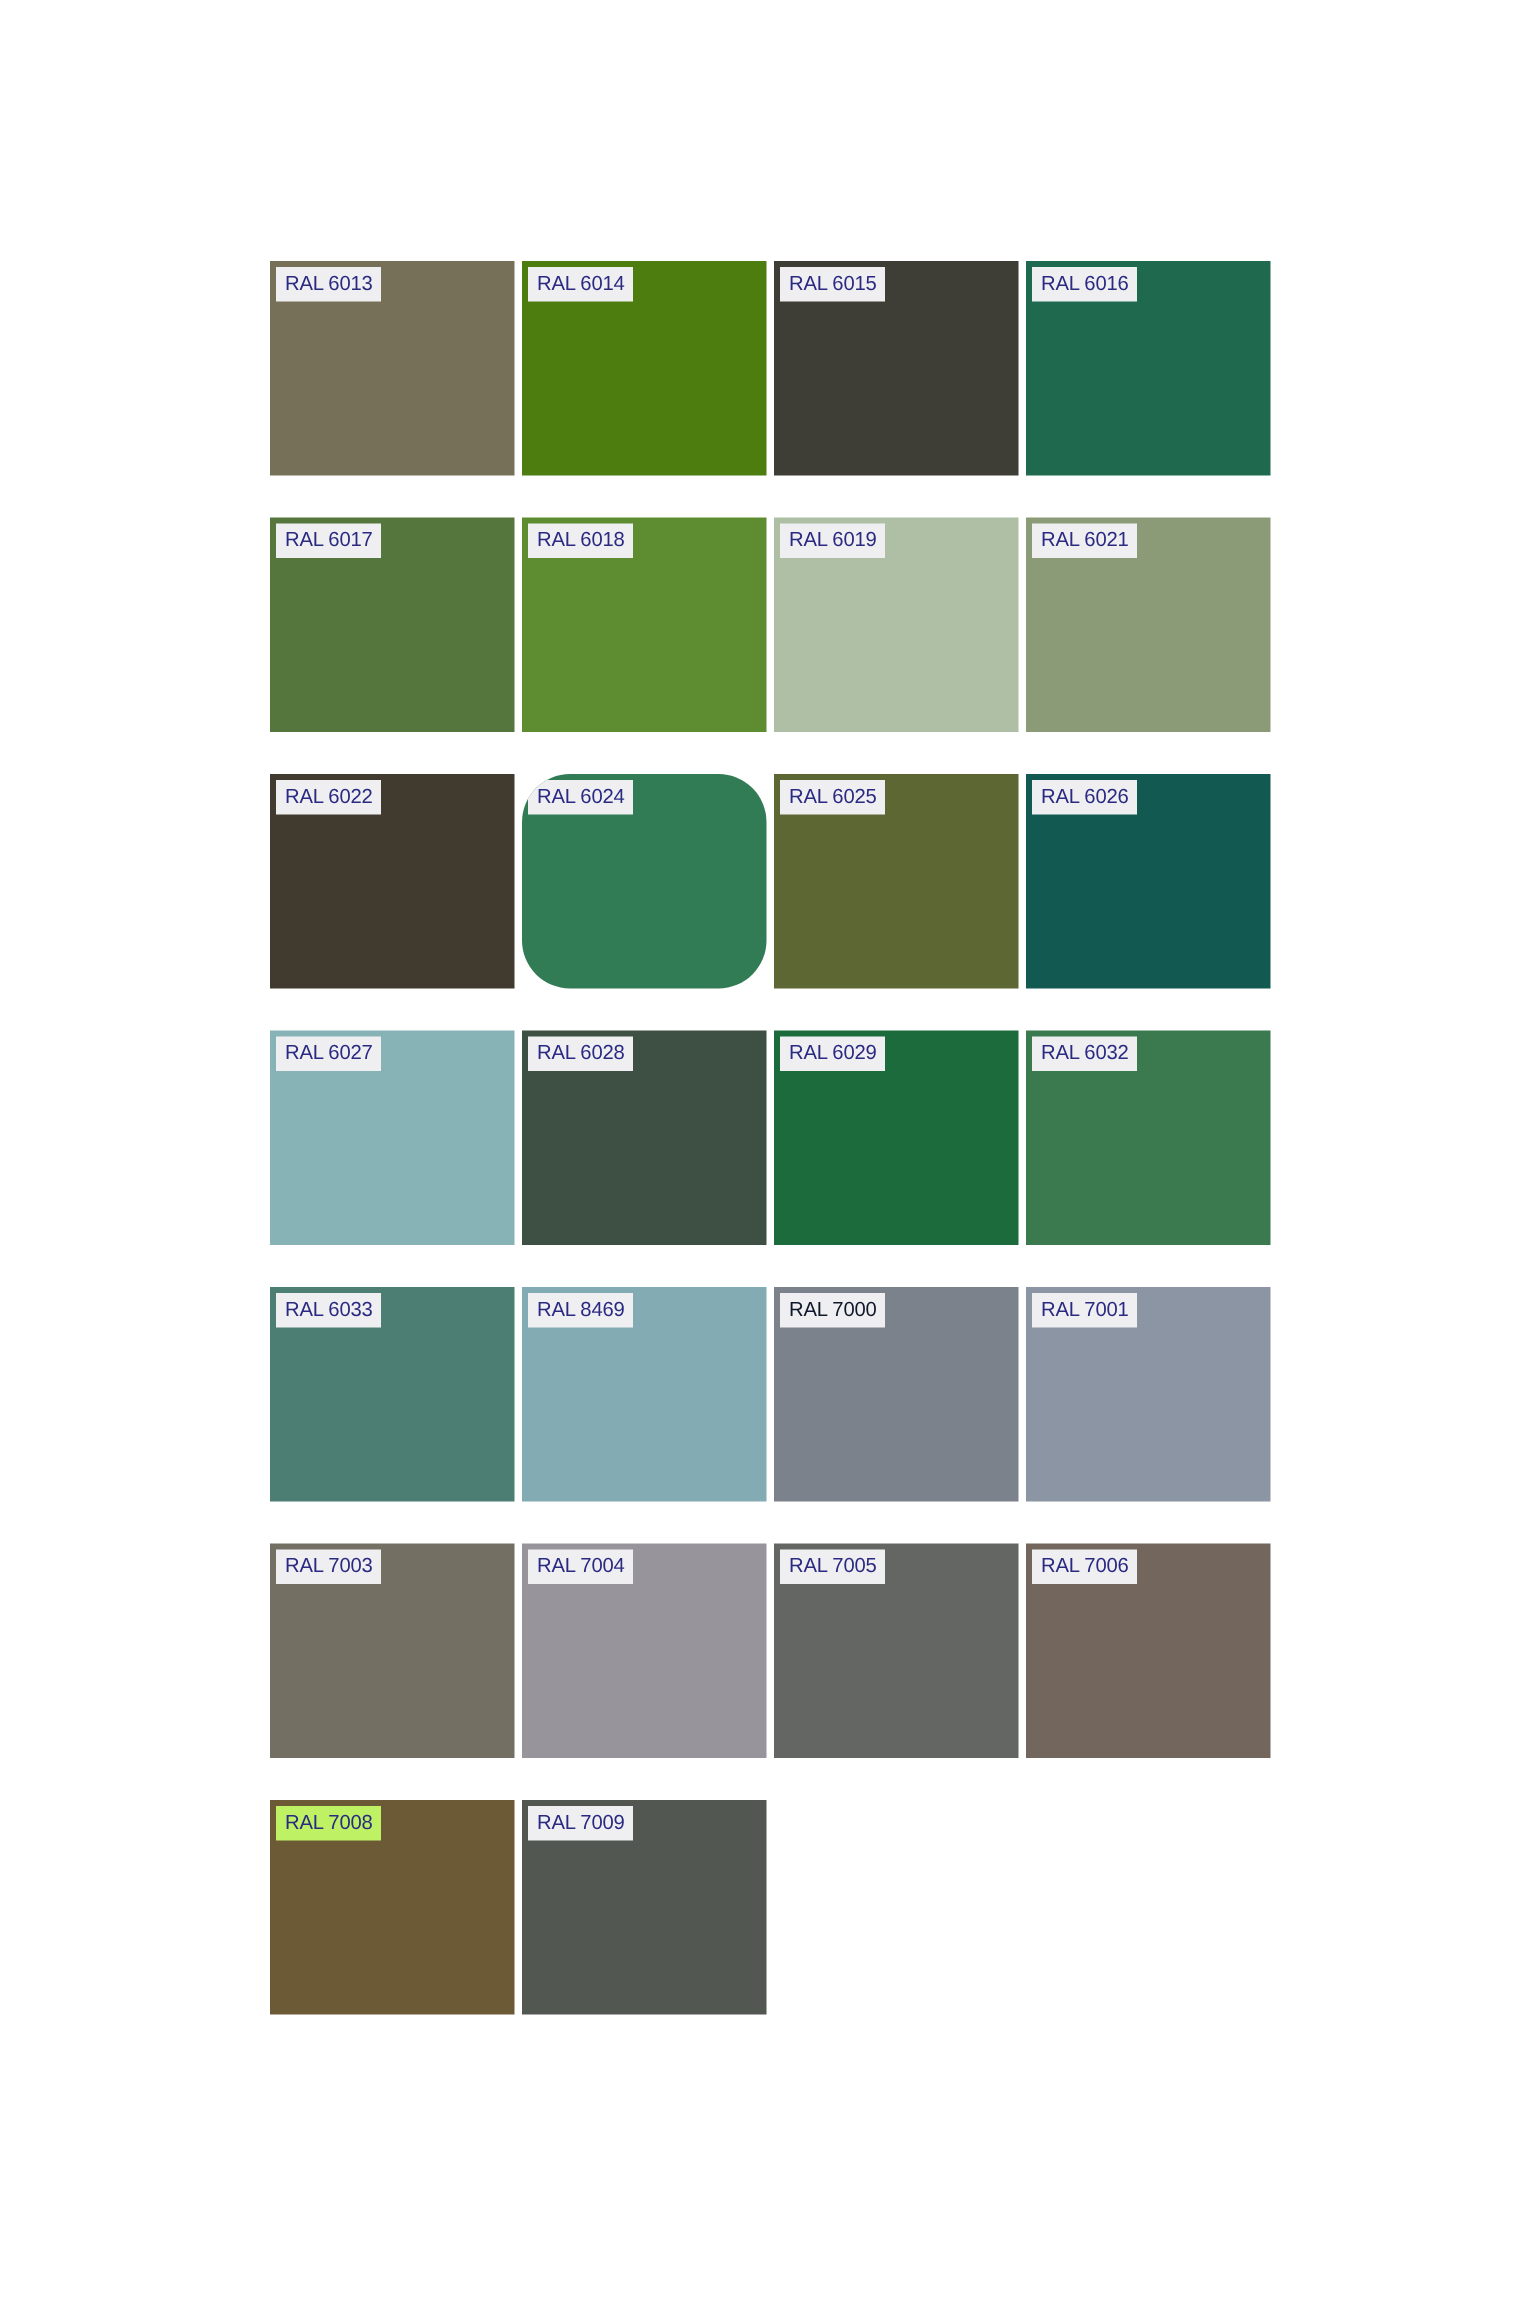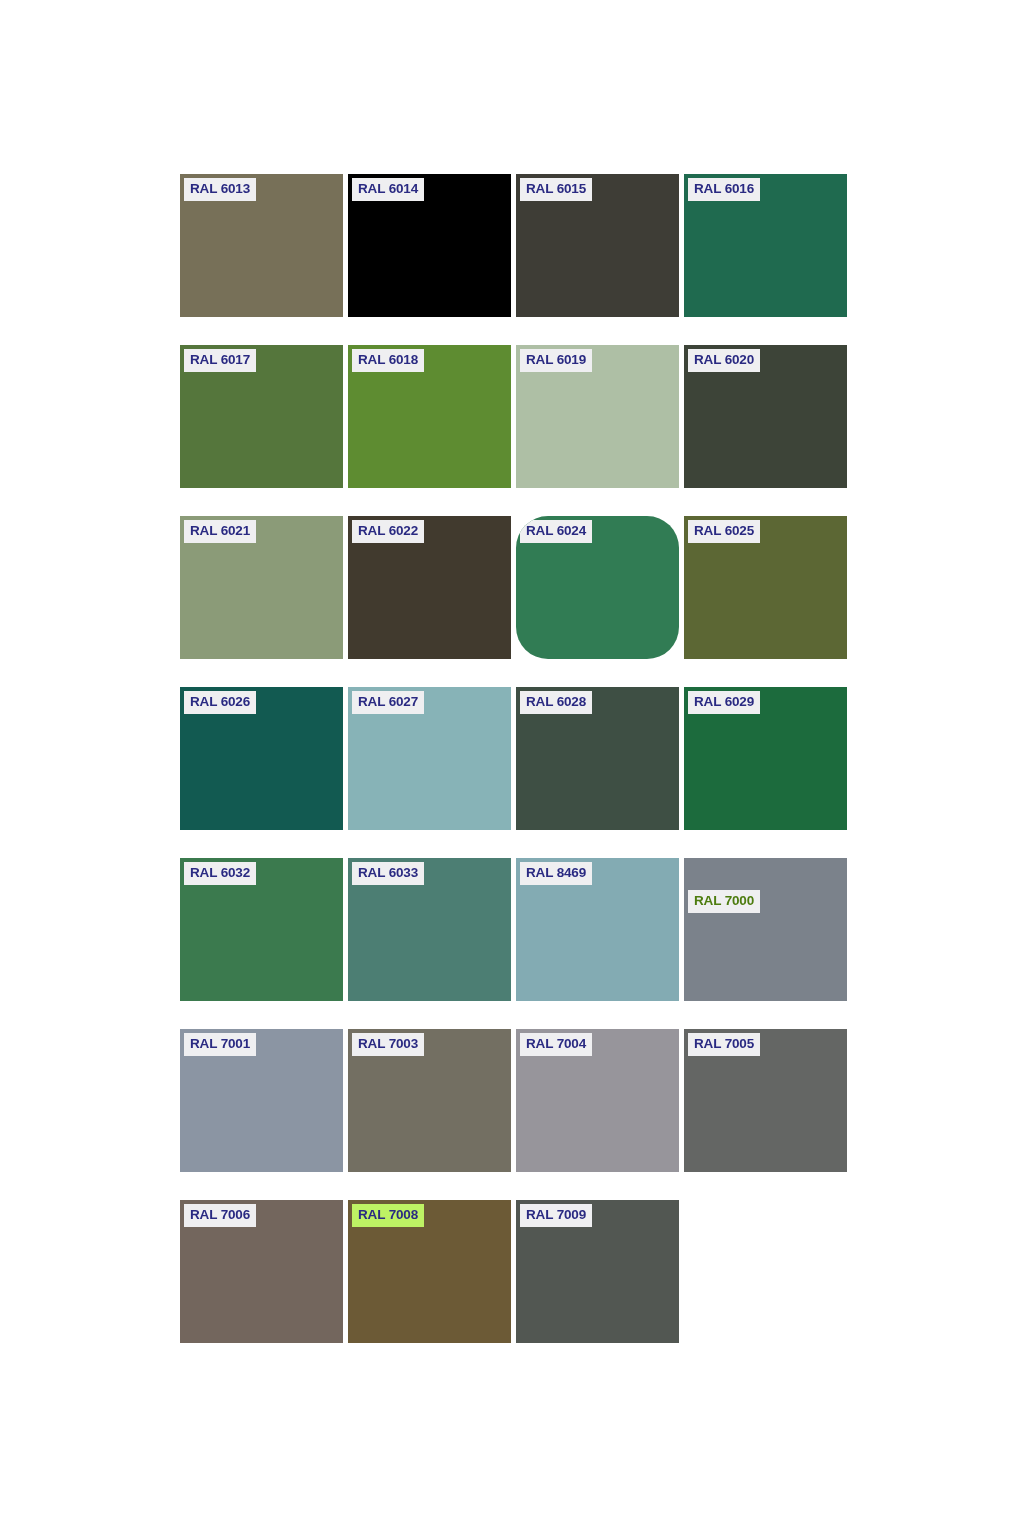--- a/index.html
+++ b/index.html
@@ -34,21 +34,20 @@
     grid-auto-rows: 157px;
     column-gap: 5px;
     row-gap: 14px;
   }
 
   .swatch {
     position: relative;
     width: 163px;
     height: 143px;
     overflow: hidden;
-    font-weight: bold;
   }
 
   .swatch-label {
     position: absolute;
     left: 4px;
     top: 4px;
     background: #efeff1;
     color: #2a2a82;
     font-family: "Liberation Sans", sans-serif;
     font-size: 13.5px;
@@ -59,40 +58,37 @@
   }
 </style>
 </head>
 <body>
 
 <div id="page" style="background: rgb(255, 255, 255);">
   <div id="swatch-grid">
       <div class="swatch" style="background-color: rgb(119, 112, 88);">
         <span class="swatch-label" style="color: rgb(42, 42, 130); background-color: rgb(239, 239, 241);">RAL 6013</span>
       </div>
-      <div class="swatch" style="background-color: #000000;">
+      <div class="swatch" style="background-color: #4d7c0f;">
         <span class="swatch-label" style="color: rgb(42, 42, 130); background-color: rgb(239, 239, 241);">RAL 6014</span>
       </div>
       <div class="swatch" style="background-color: rgb(62, 61, 54);">
         <span class="swatch-label" style="color: rgb(42, 42, 130); background-color: rgb(239, 239, 241);">RAL 6015</span>
       </div>
       <div class="swatch" style="background-color: rgb(31, 106, 79);">
         <span class="swatch-label" style="color: rgb(42, 42, 130); background-color: rgb(239, 239, 241);">RAL 6016</span>
       </div>
       <div class="swatch" style="background-color: rgb(85, 118, 60);">
         <span class="swatch-label" style="color: rgb(42, 42, 130); background-color: rgb(239, 239, 241);">RAL 6017</span>
       </div>
       <div class="swatch" style="background-color: rgb(94, 140, 49);">
         <span class="swatch-label" style="color: rgb(42, 42, 130); background-color: rgb(239, 239, 241);">RAL 6018</span>
       </div>
       <div class="swatch" style="background-color: rgb(174, 191, 165);">
         <span class="swatch-label" style="color: rgb(42, 42, 130); background-color: rgb(239, 239, 241);">RAL 6019</span>
-      </div>
-      <div class="swatch" style="background-color: rgb(61, 68, 56);">
-        <span class="swatch-label" style="color: rgb(42, 42, 130); background-color: rgb(239, 239, 241);">RAL 6020</span>
       </div>
       <div class="swatch" style="background-color: rgb(139, 155, 120);">
         <span class="swatch-label" style="color: rgb(42, 42, 130); background-color: rgb(239, 239, 241);">RAL 6021</span>
       </div>
       <div class="swatch" style="background-color: rgb(65, 58, 46);">
         <span class="swatch-label" style="color: rgb(42, 42, 130); background-color: rgb(239, 239, 241);">RAL 6022</span>
       </div>
       <div class="swatch" style="background-color: rgb(49, 124, 84); border-radius: 32px;">
         <span class="swatch-label" style="color: rgb(42, 42, 130); background-color: rgb(239, 239, 241);">RAL 6024</span>
       </div>
@@ -114,21 +110,21 @@
       <div class="swatch" style="background-color: rgb(59, 122, 78);">
         <span class="swatch-label" style="color: rgb(42, 42, 130); background-color: rgb(239, 239, 241);">RAL 6032</span>
       </div>
       <div class="swatch" style="background-color: rgb(76, 126, 115);">
         <span class="swatch-label" style="color: rgb(42, 42, 130); background-color: rgb(239, 239, 241);">RAL 6033</span>
       </div>
       <div class="swatch" style="background-color: rgb(131, 171, 179);">
         <span class="swatch-label" style="color: rgb(42, 42, 130); background-color: rgb(239, 239, 241);">RAL 8469</span>
       </div>
       <div class="swatch" style="background-color: rgb(123, 130, 139);">
-        <span class="swatch-label" style="color: #4d7c0f; background-color: rgb(239, 239, 241); margin-top: 28px;">RAL 7000</span>
+        <span class="swatch-label" style="color: #0f172a; background-color: rgb(239, 239, 241);">RAL 7000</span>
       </div>
       <div class="swatch" style="background-color: rgb(139, 149, 163);">
         <span class="swatch-label" style="color: rgb(42, 42, 130); background-color: rgb(239, 239, 241);">RAL 7001</span>
       </div>
       <div class="swatch" style="background-color: rgb(115, 111, 98);">
         <span class="swatch-label" style="color: rgb(42, 42, 130); background-color: rgb(239, 239, 241);">RAL 7003</span>
       </div>
       <div class="swatch" style="background-color: rgb(151, 149, 155);">
         <span class="swatch-label" style="color: rgb(42, 42, 130); background-color: rgb(239, 239, 241);">RAL 7004</span>
       </div>

